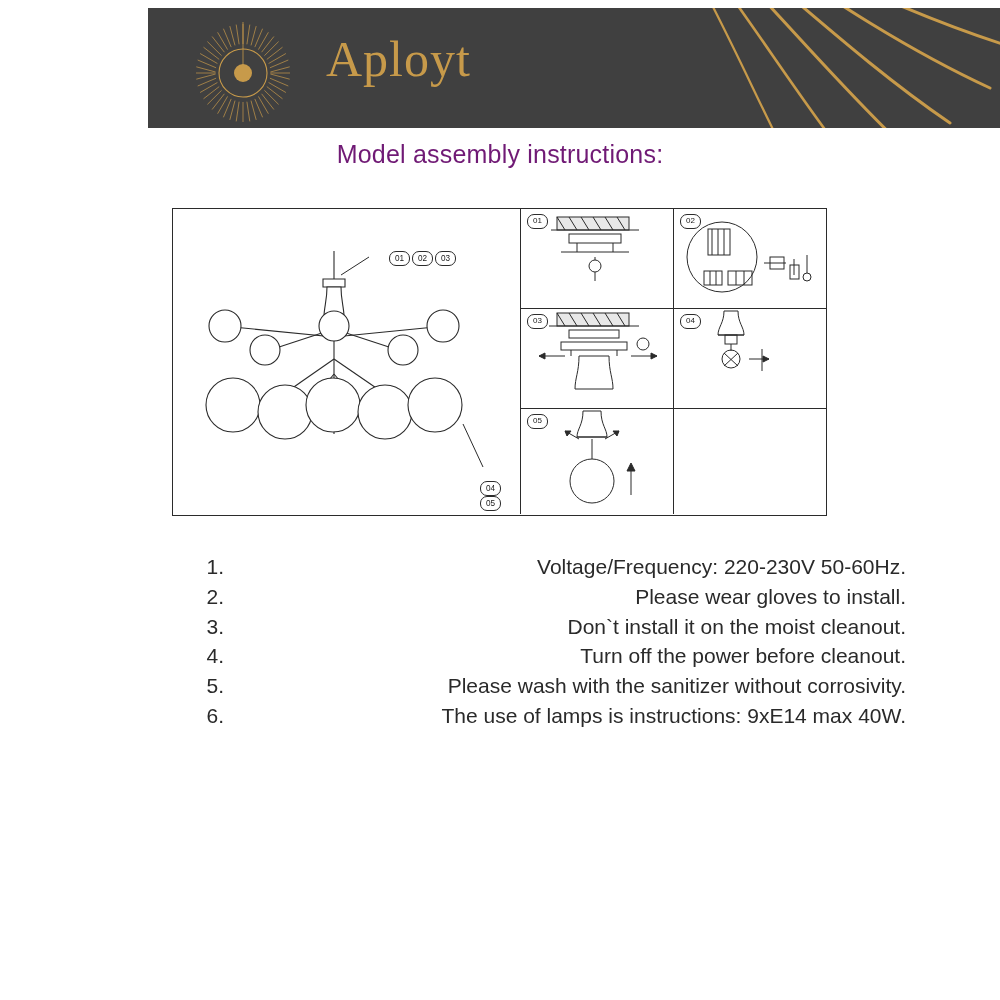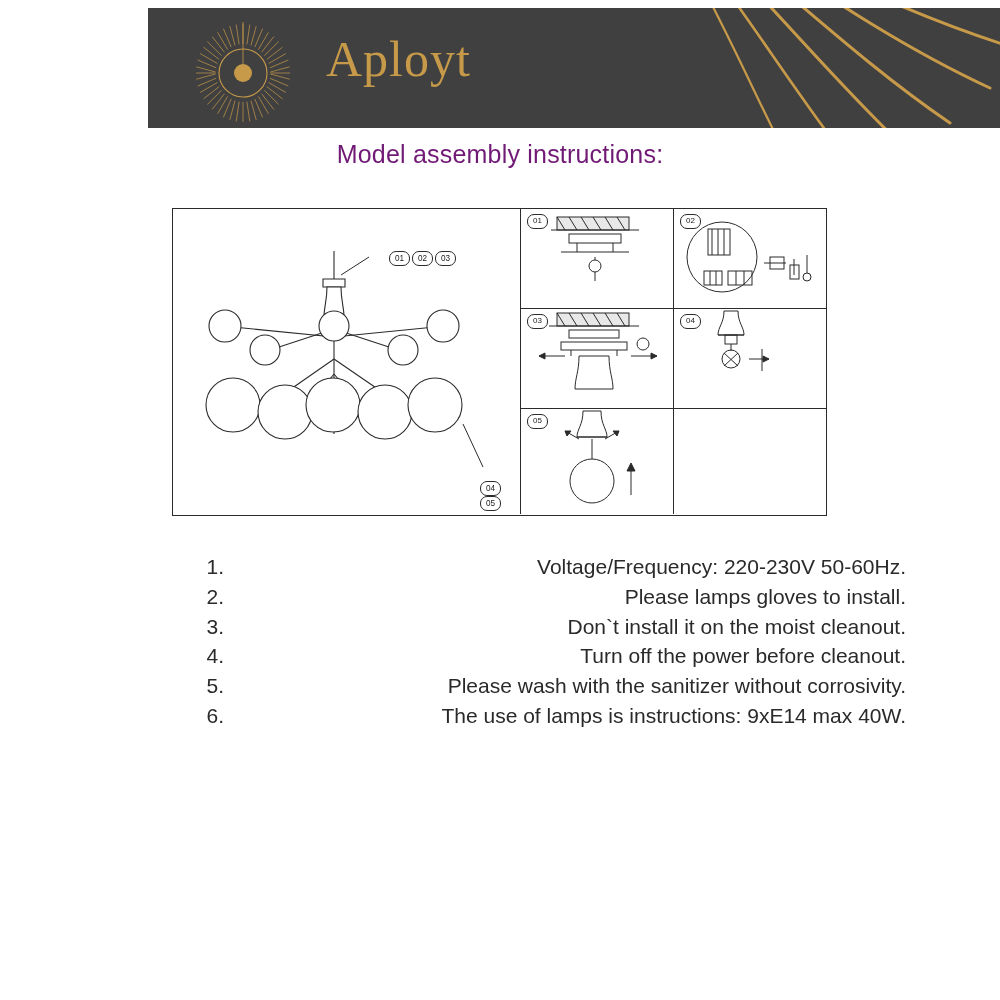--- a/index.html
+++ b/index.html
@@ -390,21 +390,21 @@
   <div class="cell nobottom" style="left:500px; top:200px; width:153px; height:105px; border-right:none;"></div>
 </div>
 
 <div class="notes">
   <div class="note-row">
     <span class="note-num">1.</span>
     <span class="note-text">Voltage/Frequency: 220-230V 50-60Hz.</span>
   </div>
   <div class="note-row">
     <span class="note-num">2.</span>
-    <span class="note-text">Please lamps gloves to install.</span>
+    <span class="note-text">Please wear gloves to install.</span>
   </div>
   <div class="note-row">
     <span class="note-num">3.</span>
     <span class="note-text">Don`t install it on the moist cleanout.</span>
   </div>
   <div class="note-row">
     <span class="note-num">4.</span>
     <span class="note-text">Turn off the power before cleanout.</span>
   </div>
   <div class="note-row">

